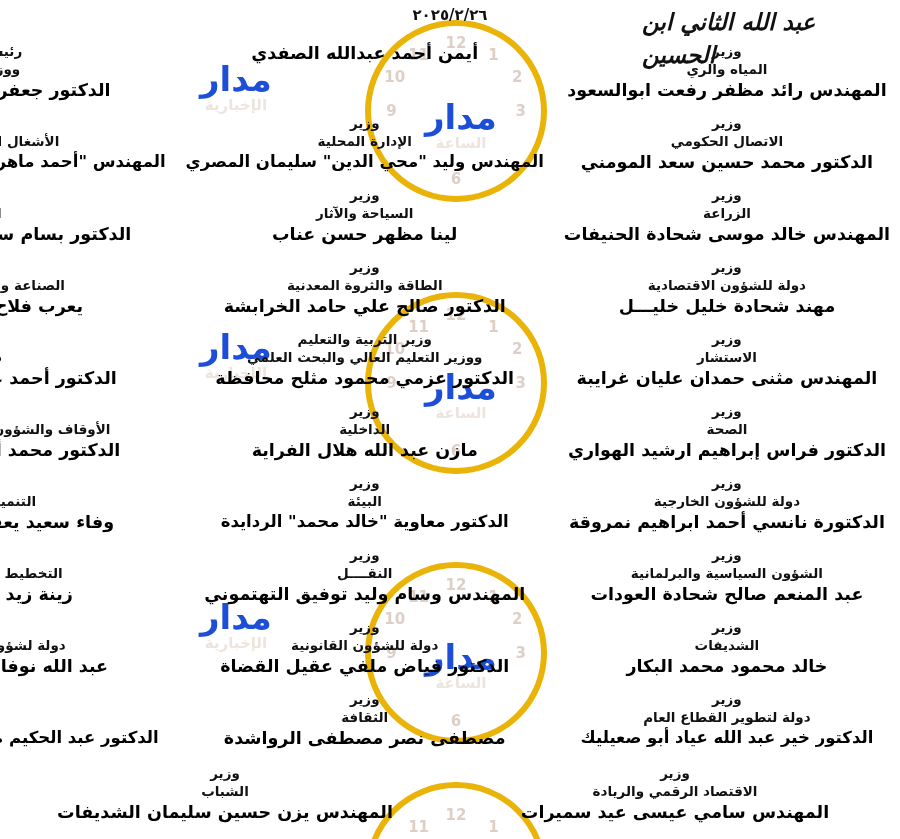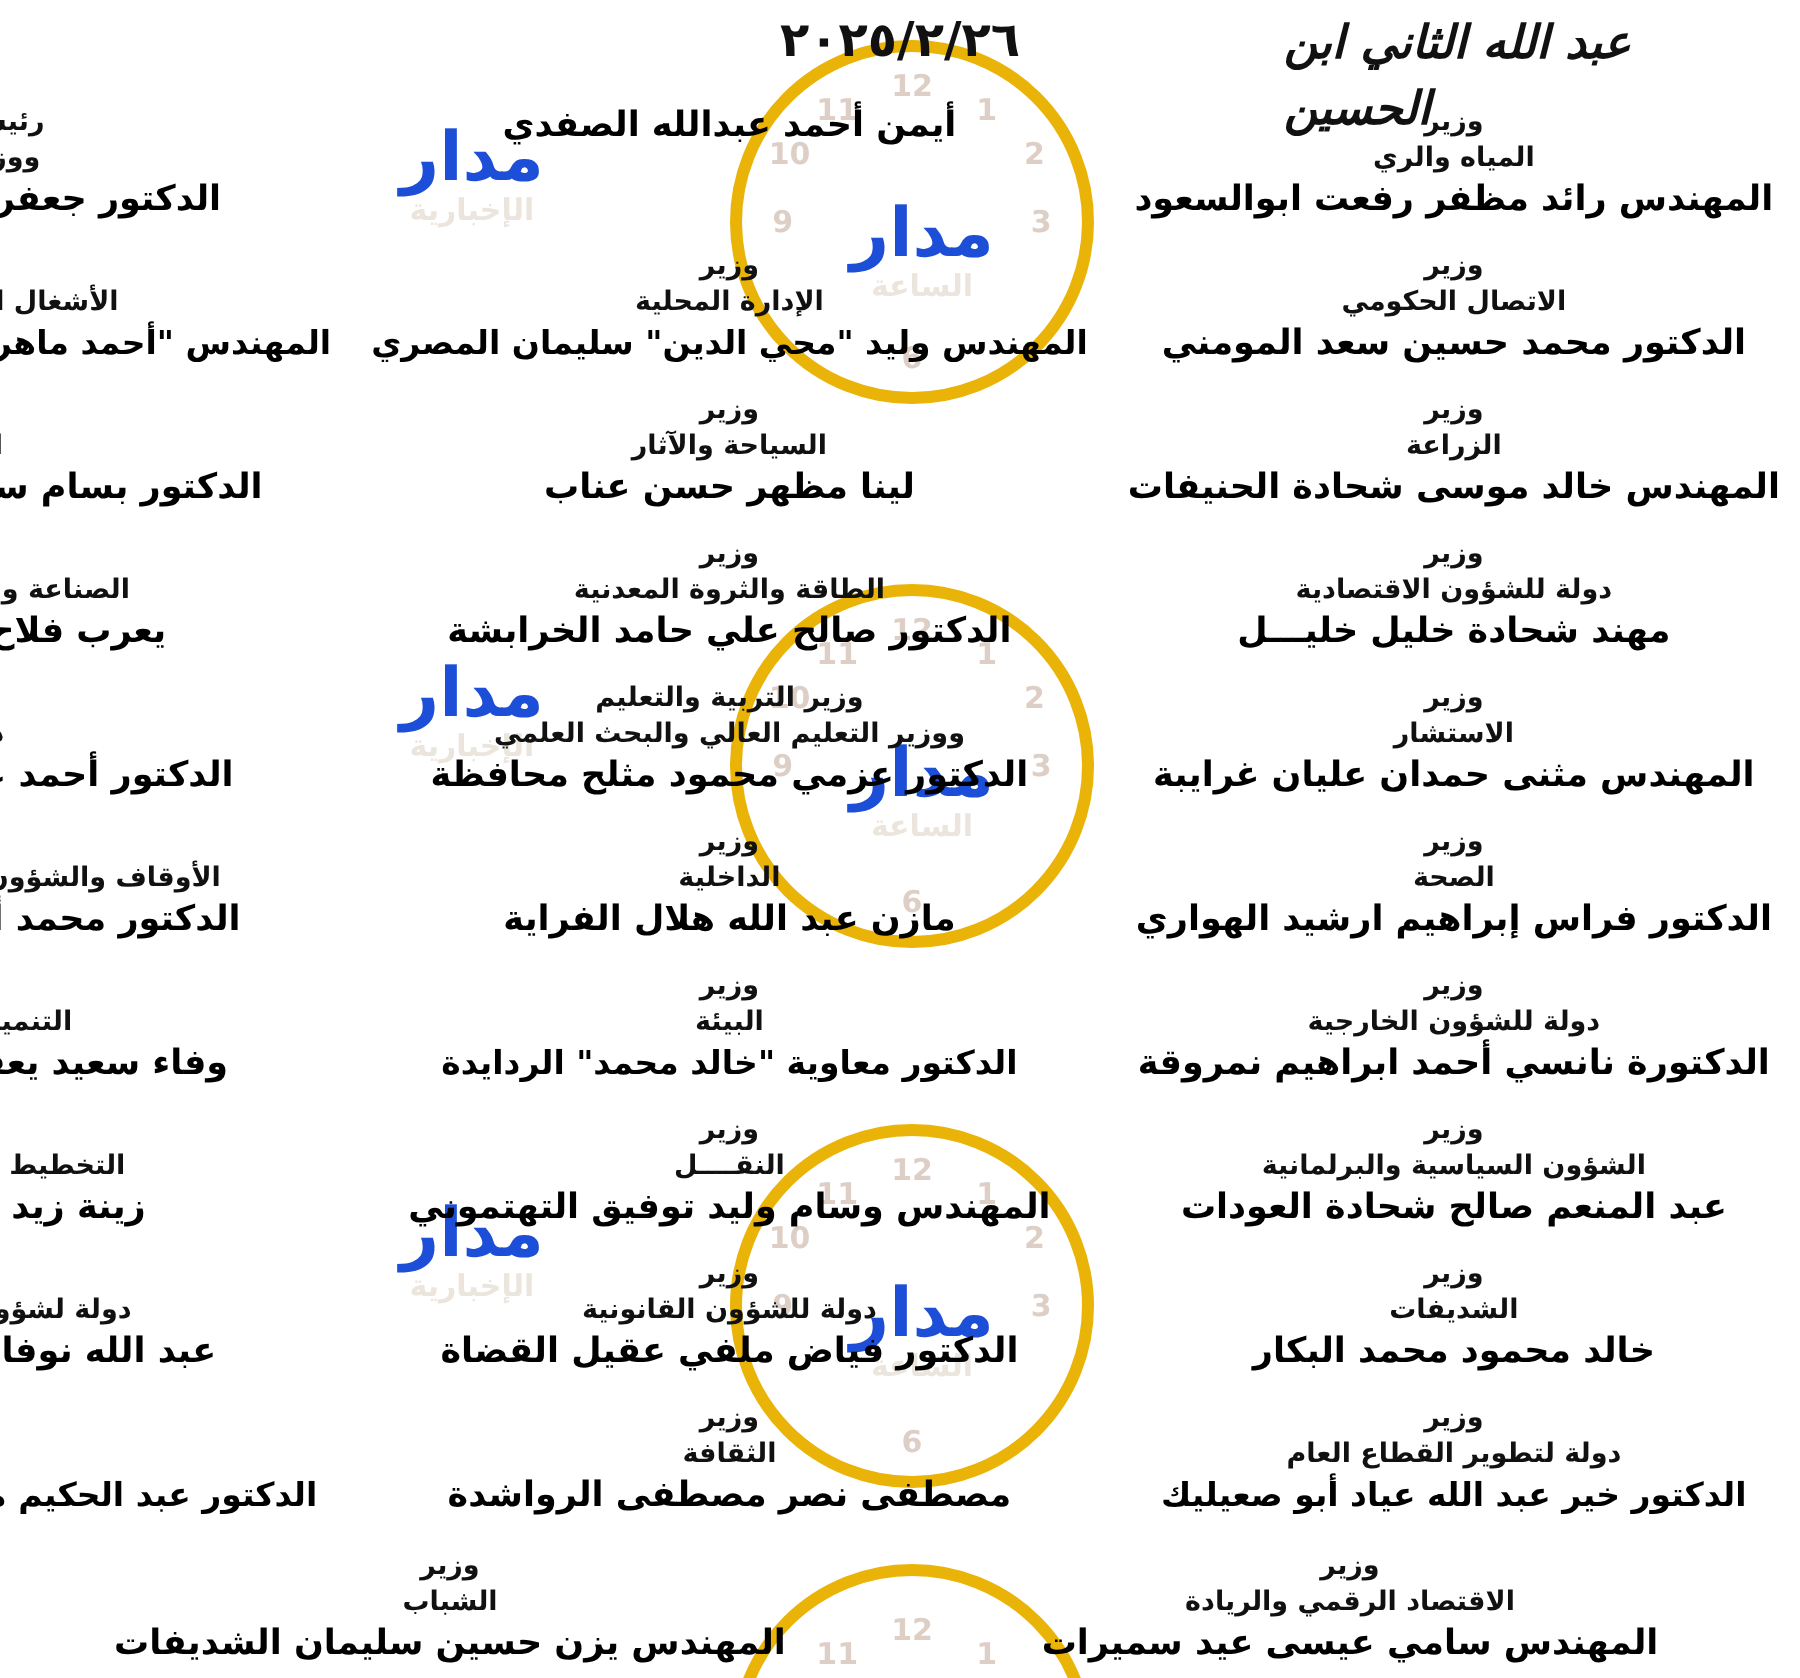--- a/index.html
+++ b/index.html
@@ -34,21 +34,21 @@
   }
   .clock .num{
     position:absolute;font-size:15px;color:#ddcfc6;font-weight:bold;
     transform:translate(-50%,-50%);
   }
   .content{position:relative;z-index:2;}
 
   
   .top-date{
     text-align:center;
-    font-size:24px;
+    font-size:15px;
     font-weight:bold;
     padding-top:6px;
     letter-spacing:1px;
   }
   .royal-name{
     position:absolute;
     top:6px;right:28px;
     text-align:left;
     font-size:23px;
     font-weight:bold;

